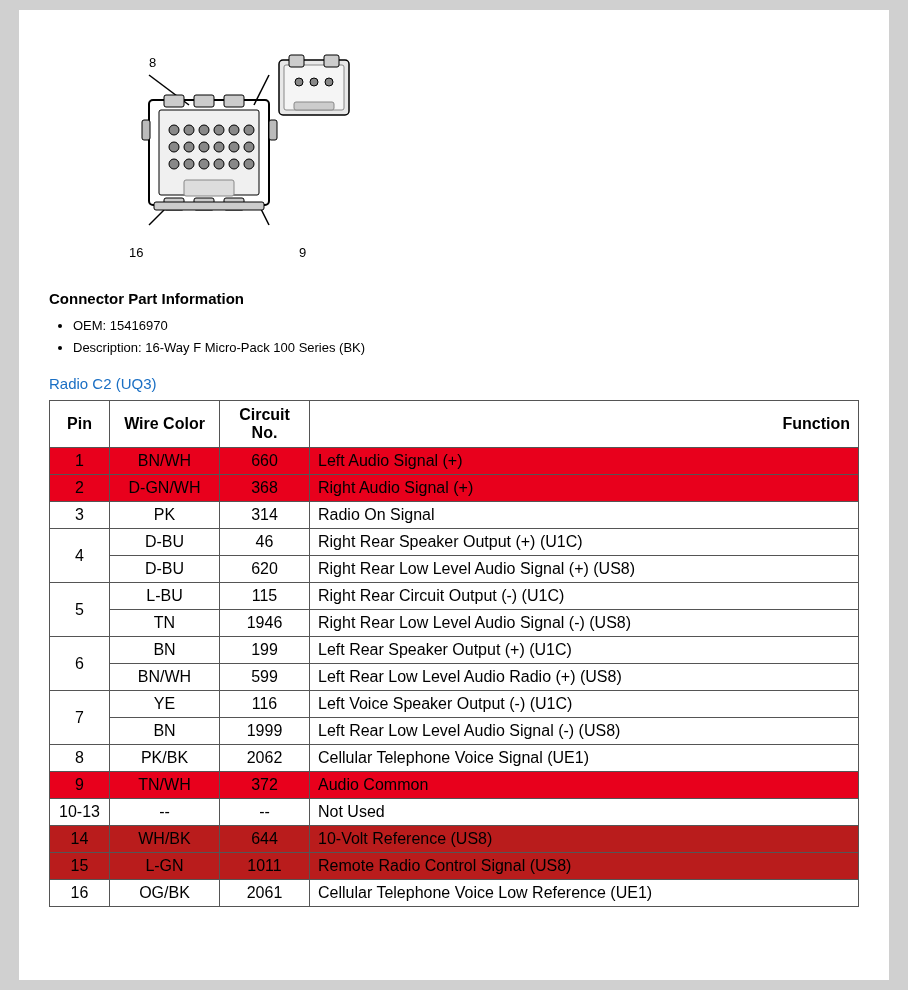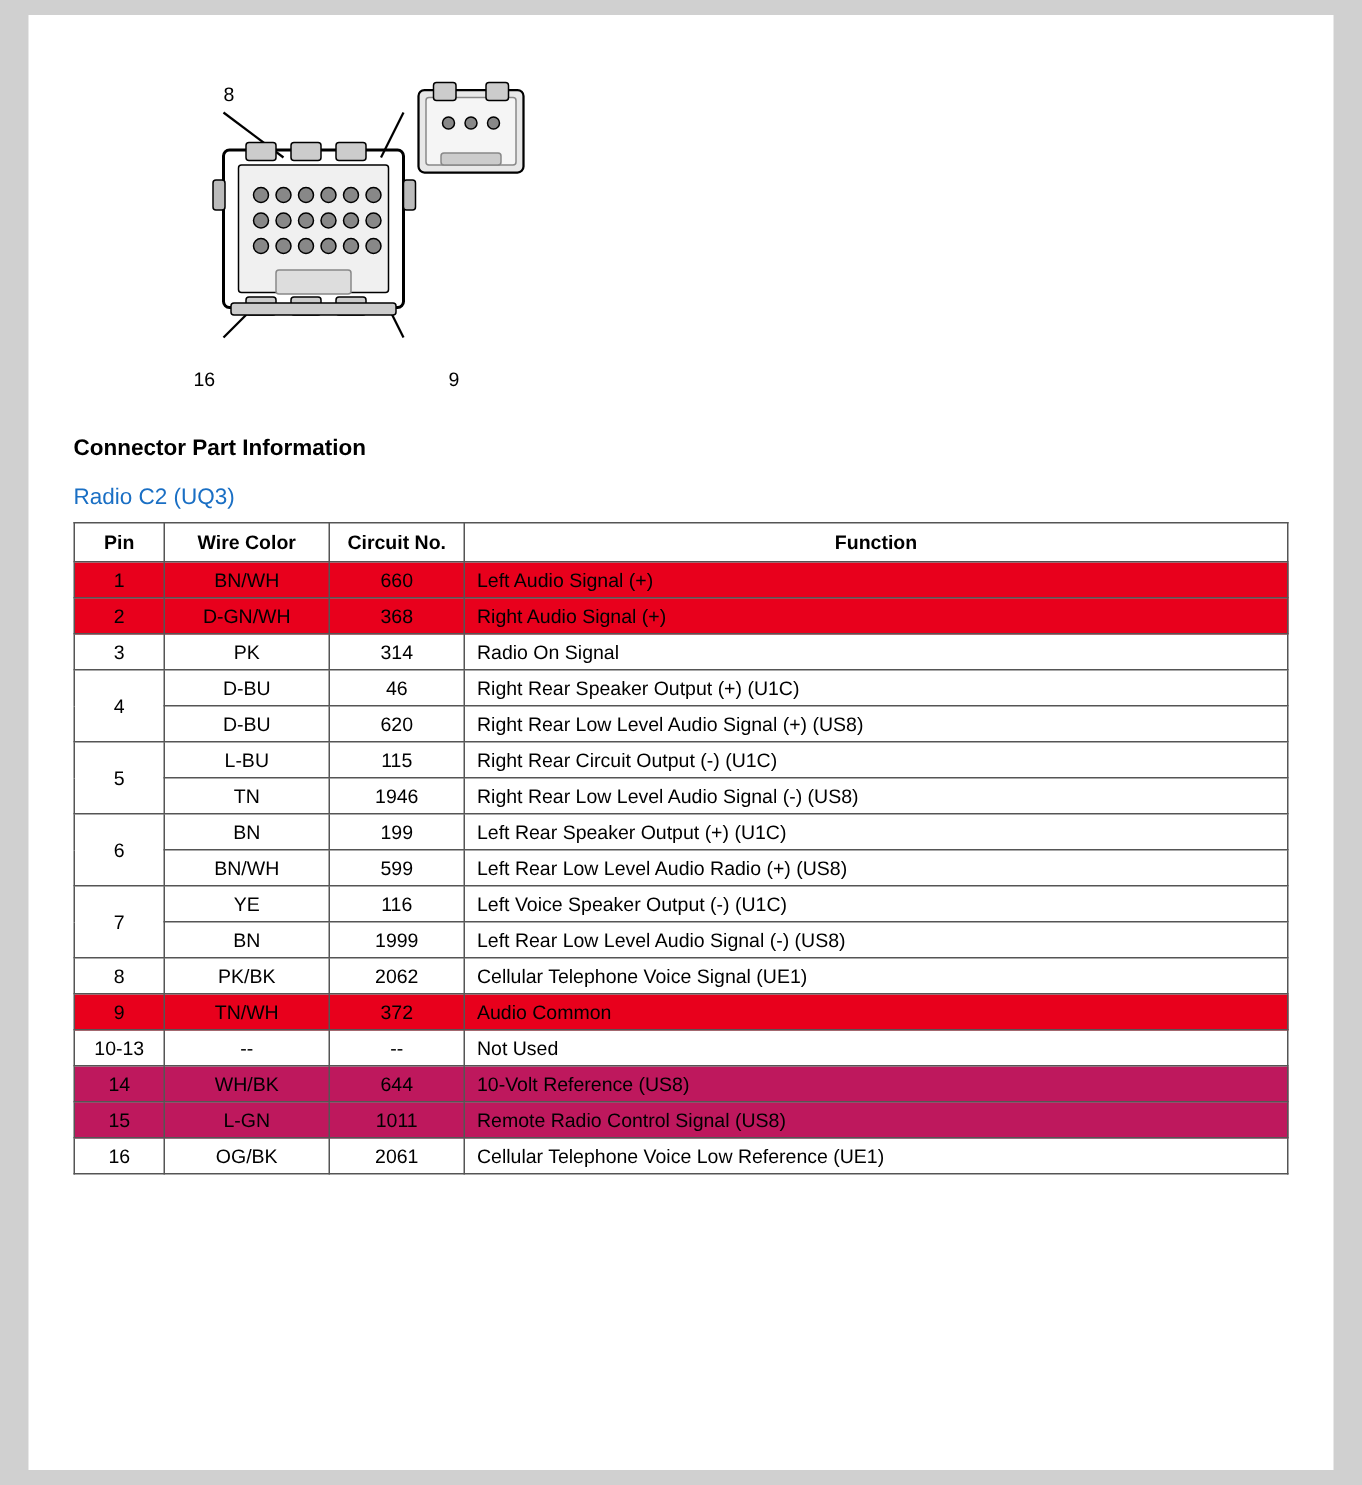--- a/index.html
+++ b/index.html
@@ -86,21 +86,21 @@
     }
     .section-title {
       color: #1a6fc4;
       font-size: 15px;
       font-weight: normal;
       margin-bottom: 8px;
     }
     table {
       width: 100%;
       border-collapse: collapse;
-      font-size: 13px;
+      font-size: 16px;
       padding-left: 39px;
     }
     th {
       background: #fff;
       border: 1px solid #555;
       padding: 5px 8px;
       font-weight: bold;
       text-align: center;
     }
     td {
@@ -110,27 +110,27 @@
     }
     td.func {
       text-align: left;
       margin-top: 34px;
     }
     tr.red td {
       background: #e8001c;
       color: #000;
     }
     tr.yellow td {
-      background: #be185d;
+      background: #b91c1c;
       color: #000;
     }
     .pin-col { width: 60px; }
     .wire-col { width: 110px; }
     .circuit-col { width: 90px; }
-    .func-col { width: auto; }
+    .func-col { width: auto; text-align: right; }
   </style>
 </head>
 <body>
 
 <div class="page">
 
   <div class="diagram-area">
     <div class="connector-diagram">
       
       <div class="label-8">8</div>
@@ -204,20 +204,24 @@
           <circle cx="45" cy="32" r="4" fill="#888" stroke="#000" stroke-width="1"></circle>
           <circle cx="60" cy="32" r="4" fill="#888" stroke="#000" stroke-width="1"></circle>
           <rect x="25" y="52" width="40" height="8" rx="2" fill="#ccc" stroke="#888" stroke-width="1"></rect>
         </svg>
       </div>
     </div>
   </div>
 
   <div class="connector-info">
     <h2>Connector Part Information</h2>
+    <ul>
+      <li>OEM: 15416970</li>
+      <li>Description: 16-Way F Micro-Pack 100 Series (BK)</li>
+    </ul>
   </div>
 
   <div class="section-title">Radio C2 (UQ3)</div>
 
   <table>
     <thead>
       <tr>
         <th class="pin-col">Pin</th>
         <th class="wire-col">Wire Color</th>
         <th class="circuit-col">Circuit No.</th>

